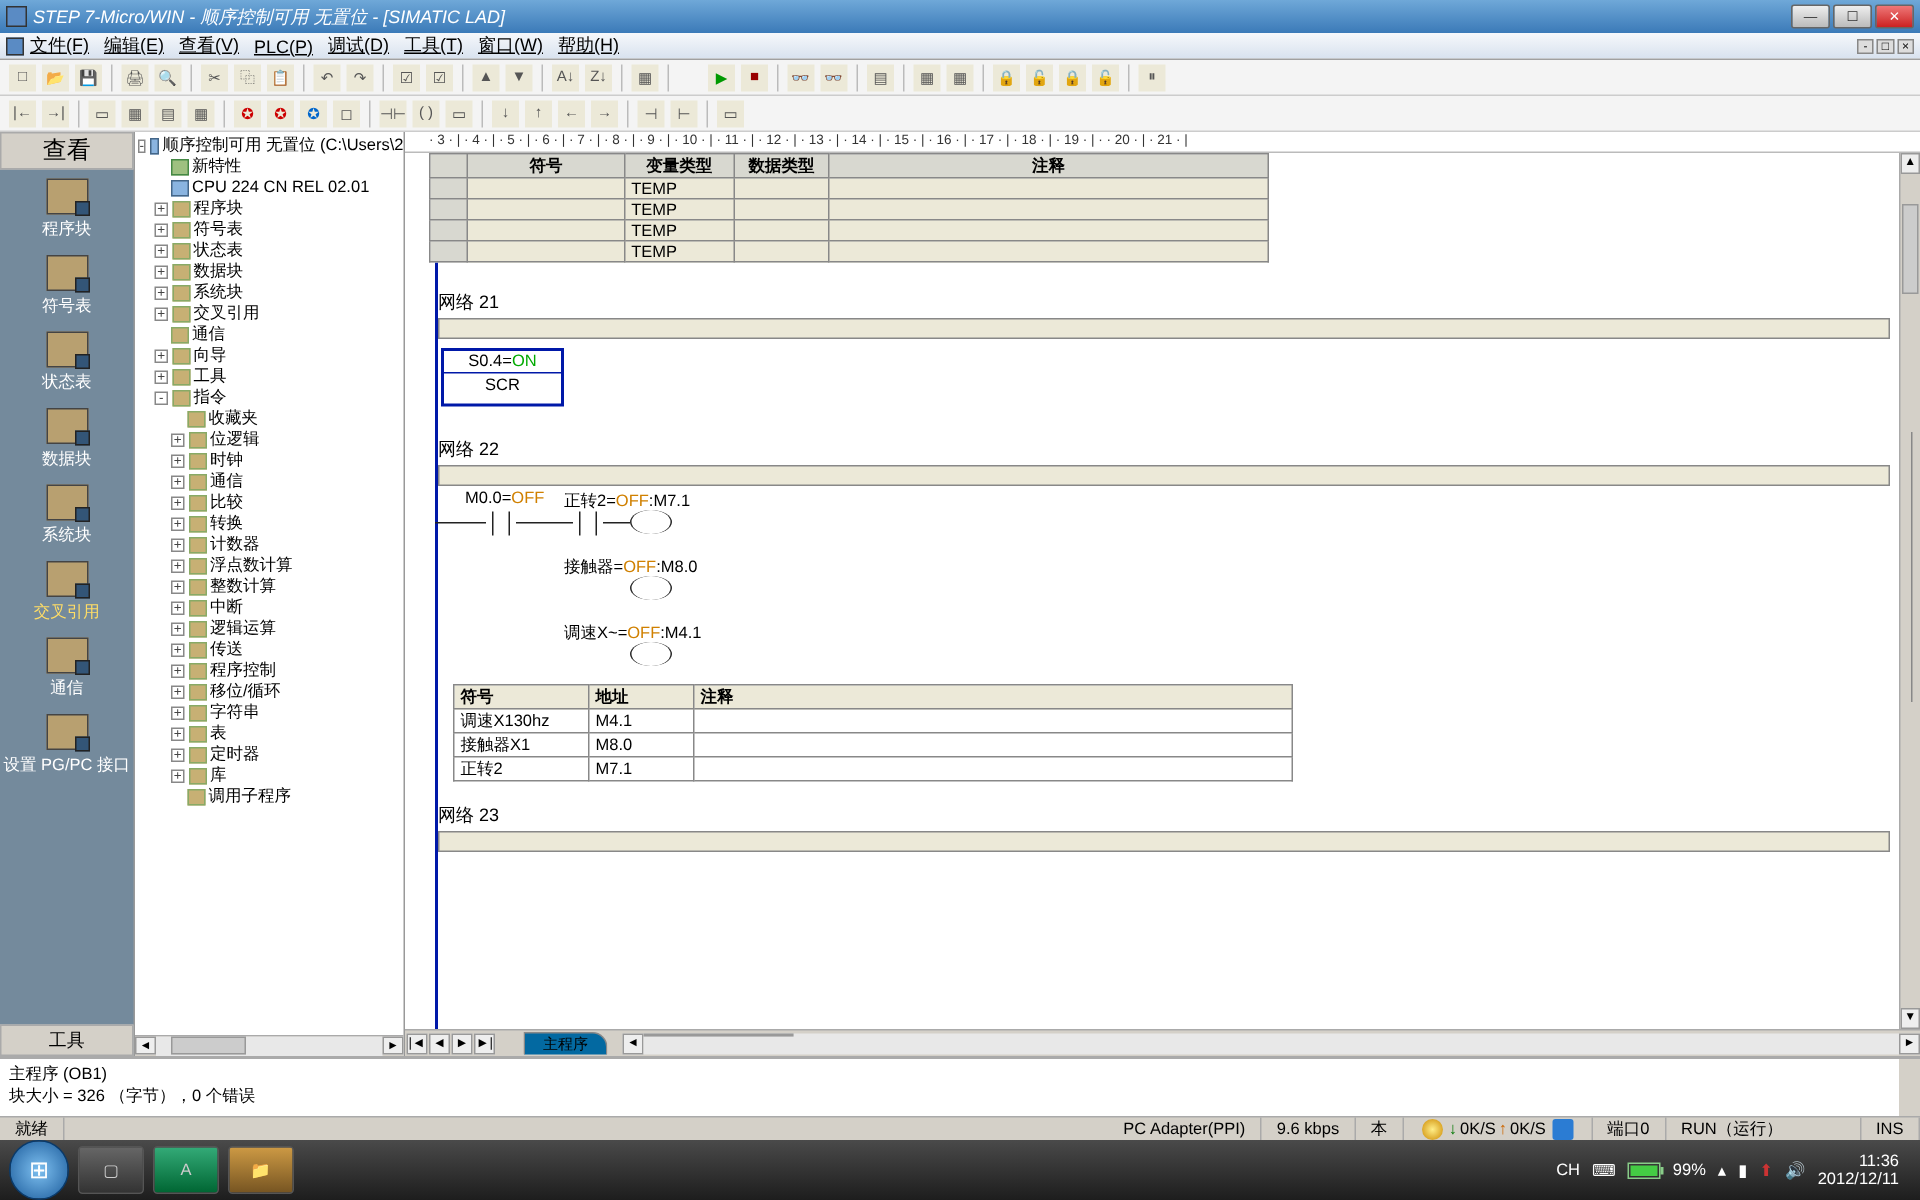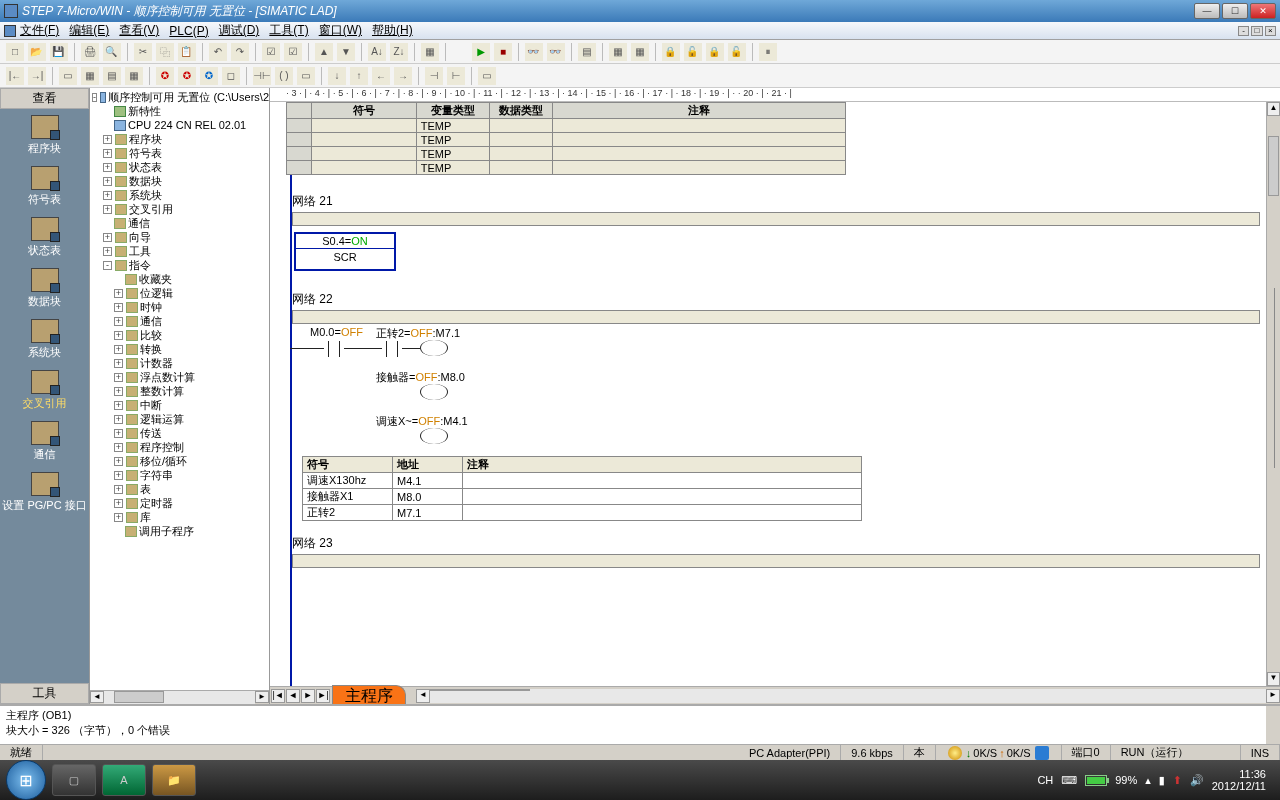--- a/index.html
+++ b/index.html
@@ -25,21 +25,21 @@
 .tsep { width: 1px; height: 18px; background: #bbb; margin: 0 2px; }
 .tbtn.green{ color:#090;} .tbtn.red{ color:#900;}
 
 .toolbar2 { background: #f4f4f4; height: 24px; border-bottom: 1px solid #ccc; display: flex; align-items: center; padding: 0 6px; gap: 4px; }
 
 
 .main { position: absolute; top: 88px; left: 0; right: 0; bottom: 96px; display: flex; }
 
 
 .leftnav { width: 90px; background: #748a9c; display: flex; flex-direction: column; border-right: 1px solid #999;}
-.leftnav .hdr { background: #d4d0c8; text-align: center; font-size: 12px; border: 1px solid #aaa; padding: 1px 0; }
+.leftnav .hdr { background: #d4d0c8; text-align: center; font-size: 16px; border: 1px solid #aaa; padding: 1px 0; }
 .navitem { text-align: center; padding: 6px 0 4px 0; color: #fff; cursor:pointer;}
 .navitem .ico { width: 28px; height: 24px; margin: 0 auto 2px auto; background: #b8a070; border: 1px solid #444; position:relative;}
 .navitem .ico::after{content:""; position:absolute; right:-2px; bottom:-2px; width:8px; height:8px; background:#357; border:1px solid #222;}
 .navitem.sel { color: #ffdd66; }
 .leftnav .ftr { background: #d4d0c8; text-align: center; font-size: 12px; border: 1px solid #aaa; padding: 1px 0; margin-top: auto; }
 
 
 .treepane { width: 180px; background: #fff; border-right: 1px solid #999; display:flex; flex-direction:column;}
 .tree { flex:1; overflow: hidden; padding: 2px 0 0 2px; font-size: 12px; line-height: 14px; }
 .tree .row { white-space: nowrap; display:flex; align-items:center; height:14px;}
@@ -60,21 +60,21 @@
 .vartable { margin: 0 0 0 0;}
 .vartable table { border-collapse: collapse; width: 560px; margin-left:16px;}
 .vartable th, .vartable td { border: 1px solid #888; padding: 0 4px; font-size: 11px; background: #ece9d8; height:14px;}
 .vartable th { background: #d8d8d0; text-align: center; }
 .vartable .rowhdr { width: 24px; background: #d8d8d0; }
 
 .ladder { flex:1; overflow:hidden; position:relative; padding: 6px 0 0 14px;}
 .ladder-v { position:absolute; left:20px; top:0; bottom:0; width:2px; background:#0018a8;}
 .net-title { font-size: 12px; margin: 12px 0 2px 8px; }
 .net-bar { height: 14px; border:1px solid #888; background: #ece9d8; margin: 0 20px 6px 8px;}
-.scrbox { width: 102px; border: 2px solid #0018a8; margin-left: 10px; text-align:center; padding-bottom:6px; background:#fff;}
+.scrbox { width: 82px; border: 2px solid #0018a8; margin-left: 10px; text-align:center; padding-bottom:6px; background:#fff;}
 .scrbox .lbl{ font-size:11px; border-bottom:1px solid #0018a8; padding:1px 0;}
 .scrbox .lbl .on{color:#0a0;}
 .scrbox .nm{ font-size:11px; padding:2px 0 0 0;}
 
 .rung { position:relative; height: 26px; margin-left:10px;}
 .rung .wire{ position:absolute; top:18px; height:1px; background:#222;}
 .rung .contact{ position:absolute; top:8px; width:20px; height:18px; }
 .rung .contact::before,.rung .contact::after{content:"";position:absolute;top:3px;width:1px;height:16px;background:#222;}
 .rung .contact::before{left:4px;} .rung .contact::after{right:4px;}
 .rung .coil{ position:absolute; top:10px; width:28px; height:16px; border:1px solid #222; border-top:none; border-bottom:none; border-radius:50%;}
@@ -86,21 +86,21 @@
 .symtable th,.symtable td{ border:1px solid #888; padding:0 4px; font-size:11px; height:13px; text-align:left;}
 .symtable th{ background:#ece9d8; }
 
 .vscroll { position:absolute; right:0; top:14px; bottom:18px; width:14px; background:#d4d0c8; border-left:1px solid #aaa;}
 .vscroll .ar{height:14px; border:1px solid #999; background:#eee; text-align:center; font-size:8px;}
 .vscroll .trk{ position:absolute; top:14px; bottom:14px; left:0; right:0;}
 .vscroll .th{ position:absolute; left:1px; right:1px; top:20px; height:60px; background:#ccc; border:1px solid #999;}
 
 .tabstrip { height:18px; background:#d4d0c8; border-top:1px solid #aaa; display:flex; align-items:center;}
 .tabstrip .nv{ width:14px; height:14px; border:1px solid #999; text-align:center; font-size:9px; margin-left:1px; background:#eee;}
-.tabstrip .tab{ background:#f97316; border:1px solid #888; border-bottom:none; padding:0 12px; margin-left:2px; font-size:16px; border-radius: 0 10px 0 0;}
+.tabstrip .tab{ background:#0369a1; border:1px solid #888; border-bottom:none; padding:0 12px; margin-left:19px; font-size:10px; border-radius: 0 10px 0 0;}
 .tabstrip .hsc{ flex:1; margin-left:10px; height:14px; display:flex;}
 .tabstrip .hsc .ar{width:14px; border:1px solid #999; background:#eee; text-align:center; font-size:8px;}
 .tabstrip .hsc .trk{flex:1; background:#e8e8e8;}
 .tabstrip .hsc .th{width:100px; background:#ccc; border:1px solid #999;}
 
 
 .output { position:absolute; left:0; right:0; bottom:56px; height:40px; border-top:2px solid #aaa; background:#fff; padding:2px 6px; font-size:12px; overflow:hidden;}
 .output .sc{ position:absolute; right:0; top:0; bottom:0; width:14px; background:#d4d0c8;}
 
 

